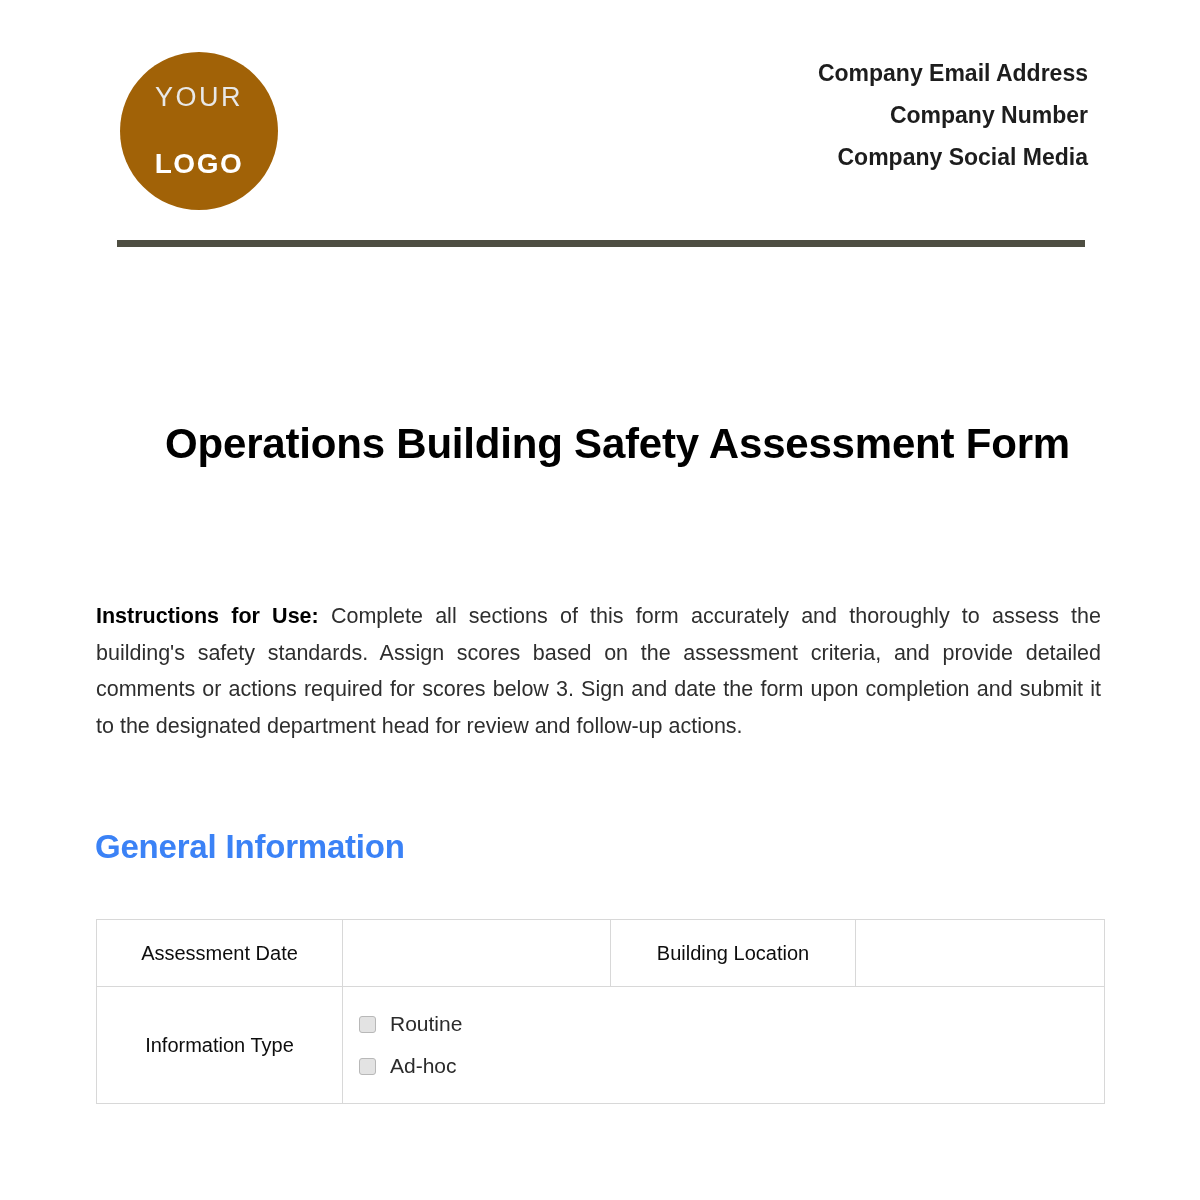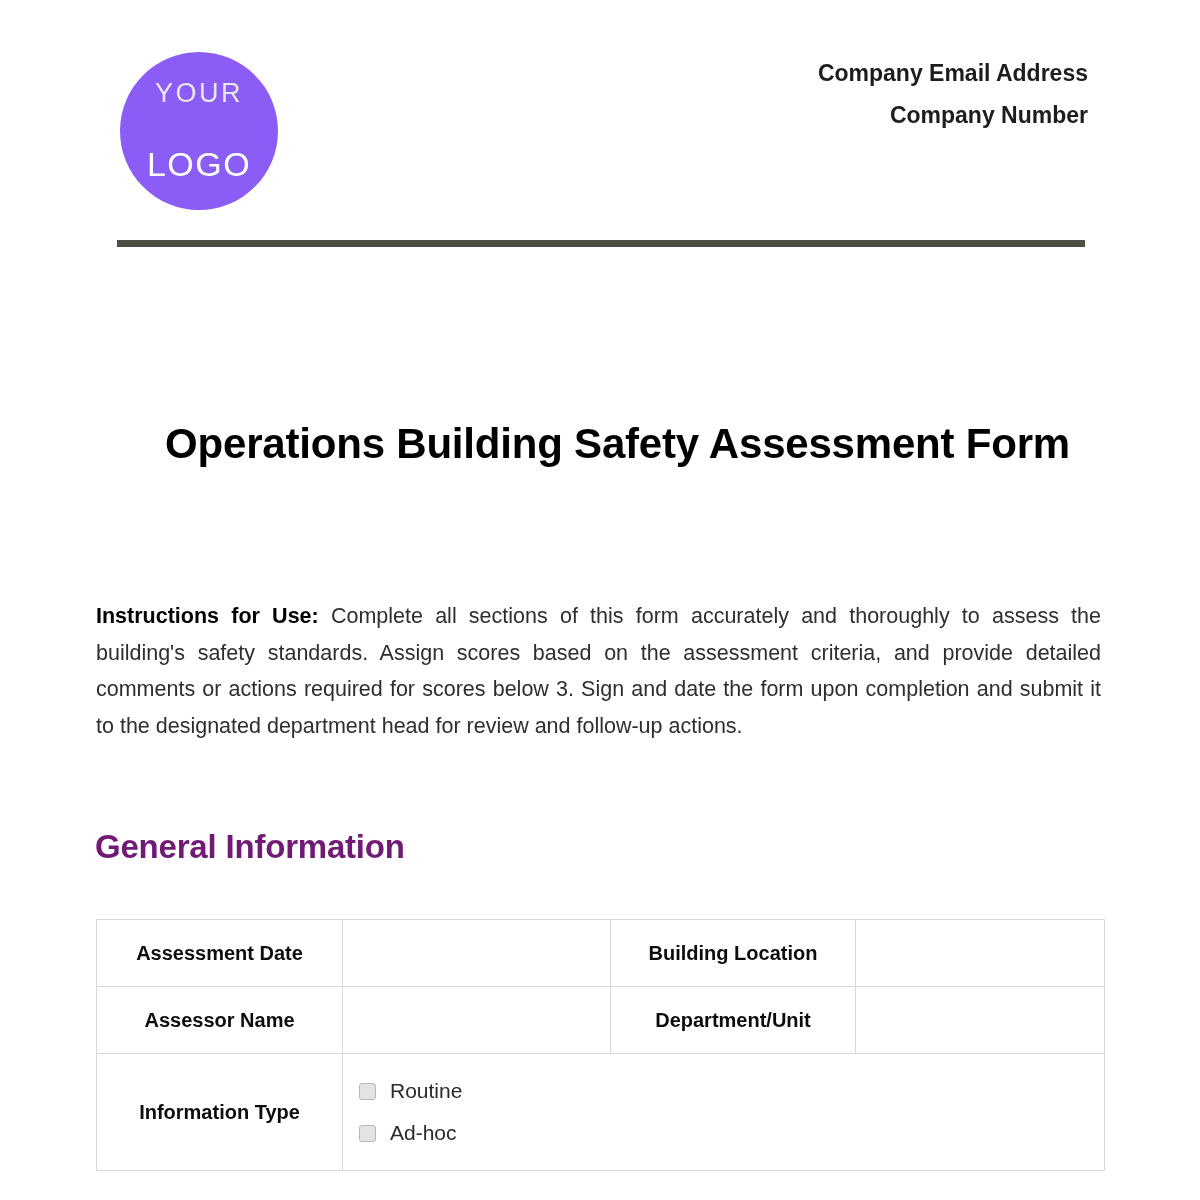--- a/index.html
+++ b/index.html
@@ -32,42 +32,42 @@
     height: 180px;
     display: flex;
     align-items: flex-start;
     justify-content: space-between;
   }
 
   .logo-circle {
     width: 158px;
     height: 158px;
     border-radius: 50%;
-    background: #8b5cf6;
+    background: #a16207;
     display: flex;
     flex-direction: column;
     align-items: center;
     justify-content: center;
     margin-left: 24px;
     margin-top: 14px;
     flex: none;
   }
 
   .logo-line1 {
     color: #e8e8e8;
     font-size: 27px;
     font-weight: 400;
     letter-spacing: 2.5px;
     line-height: 1.05;
   }
 
   .logo-line2 {
     color: #ffffff;
-    font-size: 34px;
-    font-weight: 400;
+    font-size: 28px;
+    font-weight: 700;
     letter-spacing: 1.5px;
     line-height: 1.12;
     margin-top: 37px;
   }
 
   .company-info {
     text-align: right;
     padding-top: 14px;
     margin-right: 16px;
   }
@@ -120,21 +120,21 @@
     color: #000000;
   }
 
   
   .section-heading {
     position: absolute;
     left: 95px;
     top: 828px;
     font-size: 33px;
     font-weight: 700;
-    color: #701a75;
+    color: #3b82f6;
     letter-spacing: -0.2px;
   }
 
   
   .info-table {
     position: absolute;
     left: 96px;
     top: 919px;
     width: 1008px;
     border-collapse: collapse;
@@ -144,21 +144,21 @@
   .info-table td {
     border: 1px solid #d8d8d8;
     height: 67px;
     vertical-align: middle;
     background: #ffffff;
   }
 
   .info-table td.label {
     text-align: center;
     font-size: 20px;
-    font-weight: 700;
+    font-weight: 400;
     color: #0d0d0d;
   }
 
   .info-table td.value {
     background: #ffffff;
   }
 
   .col-label-1 { width: 246px; }
   .col-value-1 { width: 268px; }
   .col-label-2 { width: 245px; }
@@ -200,44 +200,39 @@
   <div class="header">
 
     <div class="logo-circle">
       <span class="logo-line1">YOUR</span>
       <span class="logo-line2">LOGO</span>
     </div>
 
     <div class="company-info">
       <div>Company Email Address</div>
       <div>Company Number</div>
+      <div>Company Social Media</div>
     </div>
 
   </div>
 
   <div class="header-rule"></div>
 
   <h1 class="doc-title">Operations Building Safety Assessment Form</h1>
 
   <p class="instructions"><span class="lead">Instructions for Use:</span><span> Complete all sections of this form accurately and thoroughly to assess the building's safety standards. Assign scores based on the assessment criteria, and provide detailed comments or actions required for scores below 3. Sign and date the form upon completion and submit it to the designated department head for review and follow-up actions.</span></p>
 
   <h2 class="section-heading">General Information</h2>
 
   <table class="info-table">
     <tbody>
       <tr>
         <td class="label col-label-1">Assessment Date</td>
         <td class="value col-value-1"></td>
         <td class="label col-label-2">Building Location</td>
-        <td class="value col-value-2"></td>
-      </tr>
-      <tr>
-        <td class="label col-label-1">Assessor Name</td>
-        <td class="value col-value-1"></td>
-        <td class="label col-label-2">Department/Unit</td>
         <td class="value col-value-2"></td>
       </tr>
       <tr>
         <td class="label col-label-1">Information Type</td>
         <td class="checkbox-cell" colspan="3">
           <div class="check-row">
             <span class="checkbox"></span>
             <span class="check-label">Routine</span>
           </div>
           <div class="check-row">

